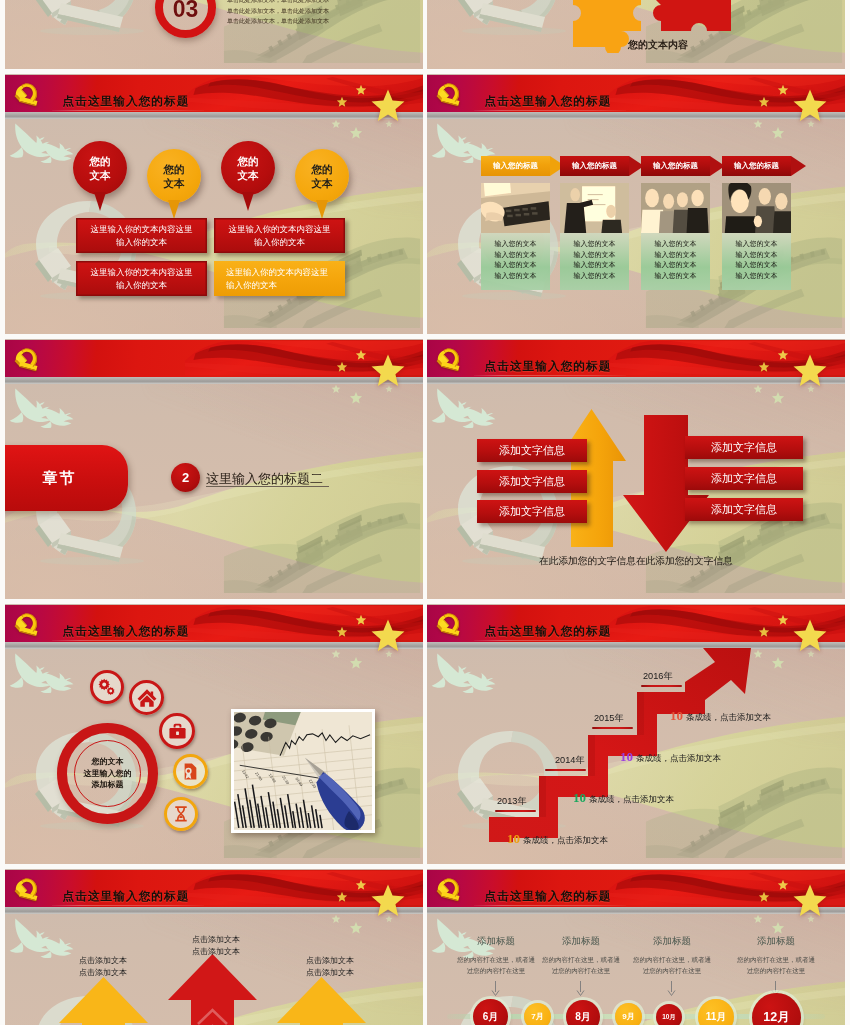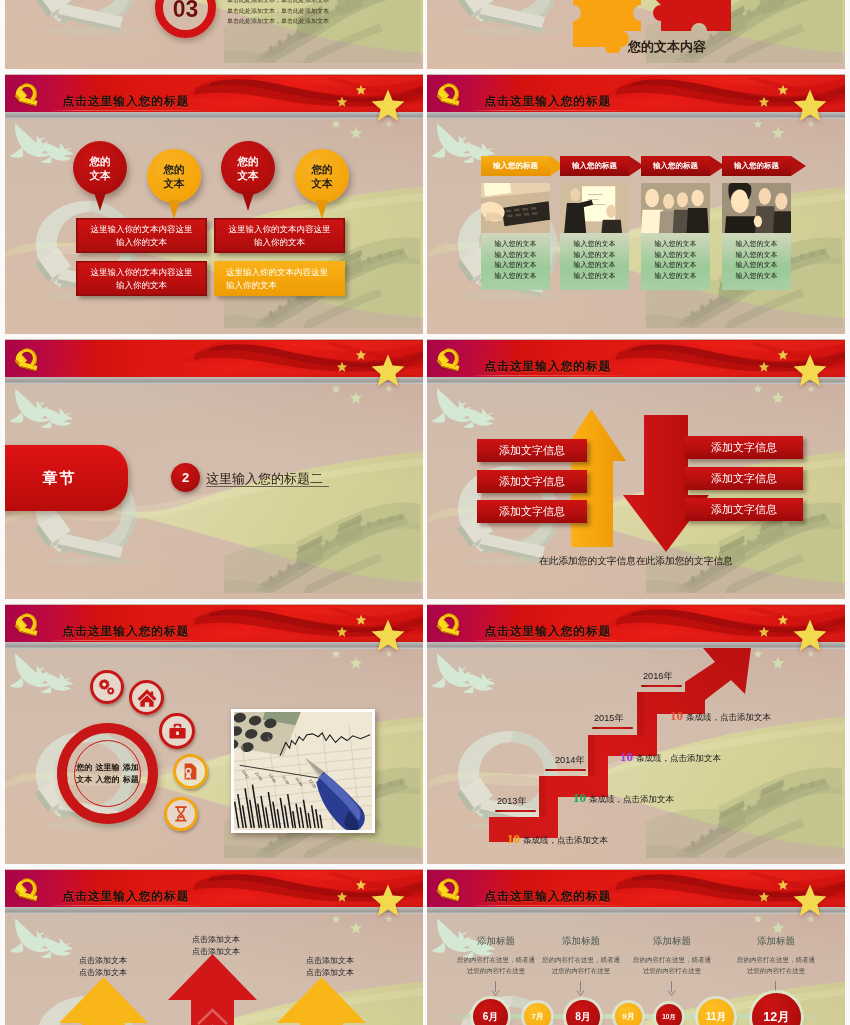--- a/index.html
+++ b/index.html
@@ -292,21 +292,21 @@
         </svg>
     <svg class="bg-sculpt" viewBox="0 0 240 200">
           <use href="#sym-sculpt"></use>
         </svg>
 
   </div>
   <svg style="position:absolute;left:140px;top:176px;width:180px;height:68px;" viewBox="0 0 180 68">
     <path d="M6 0 h26 a8 8 0 0 1 16 0 h26 v20 a8 8 0 0 0 0 16 v10 h-20 a8 8 0 0 1 0 16 a8 8 0 0 1 -16 0 h-32 v-26 a8 8 0 0 0 0 -16 z" fill="#f9a313"></path>
     <path d="M74 0 h26 a8 8 0 0 1 16 0 h48 v46 h-24 a8 8 0 0 0 -16 0 h-30 v-10 a8 8 0 0 1 0 -16 z" fill="#d01512"></path>
   </svg>
-  <div style="position:absolute;left:201px;top:229px;font-size:13px;font-weight:bold;color:#2a2018;">您的文本内容</div>
+  <div style="position:absolute;left:201px;top:229px;font-size:10px;font-weight:bold;color:#2a2018;">您的文本内容</div>
 </div>
 <div class="slide" style="left:5px;top:74px;">
   <div class="bg">
     <div class="bg-base"></div>
     <svg class="bg-swoosh" viewBox="0 0 418 260" preserveAspectRatio="none">
       <defs>
         <linearGradient id="swg" x1="0" y1="0" x2="1" y2="0.15">
           <stop offset="0" stop-color="#dfe3a4" stop-opacity=".10"></stop>
           <stop offset=".20" stop-color="#e0e5a8" stop-opacity=".46"></stop>
           <stop offset=".48" stop-color="#e0e4a5" stop-opacity=".70"></stop>
@@ -848,21 +848,21 @@
   <svg style="position:absolute;left:364px;top:13px;width:38px;height:38px;fill:#f3d94e;filter:drop-shadow(0 1px 2px rgba(130,24,8,.45))" viewBox="0 0 24 24">
         <use href="#sym-star"></use>
       </svg>
   <svg style="position:absolute;left:350px;top:10px;width:12px;height:12px;fill:#eec949" viewBox="0 0 24 24">
         <use href="#sym-star"></use>
       </svg>
   <svg style="position:absolute;left:331px;top:22px;width:12px;height:12px;fill:#e8be3f" viewBox="0 0 24 24">
         <use href="#sym-star"></use>
       </svg>
   <div class="ring" style="left:52px;top:119px;width:101px;height:101px;border:10px solid #c81616;box-sizing:border-box;box-shadow:2px 3px 6px rgba(70,40,28,.3);"></div>
-  <div style="position:absolute;left:69px;top:136px;width:67px;height:67px;box-sizing:border-box;border-radius:50%;border:1.6px solid #c81616;display:flex;align-items:center;justify-content:center;font-size:8px;font-weight:bold;line-height:1.42;color:#1d160f;text-align:center;">
+  <div style="position:absolute;left:69px;top:136px;width:67px;height:67px;box-sizing:border-box;border-radius:50%;border:1.6px solid #c81616;display:flex;flex-direction:column;align-items:center;justify-content:center;font-size:8px;font-weight:bold;line-height:1.42;color:#1d160f;text-align:center;">
     <div>您的文本</div>
     <div>这里输入您的</div>
     <div>添加标题</div>
   </div>
   <div class="icobtn" style="left:85px;top:66px;width:34px;height:34px;box-sizing:border-box;border:3.5px solid #c81616;background:rgba(246,238,230,.55);">
     <svg viewBox="0 0 28 28" style="width:21px;height:21px;fill:#c81616">
       <path d="M9.60 2.30 L11.13 4.20 L13.40 3.32 L13.77 5.73 L16.18 6.10 L15.30 8.37 L17.20 9.90 L15.30 11.43 L16.18 13.70 L13.77 14.07 L13.40 16.48 L11.13 15.60 L9.60 17.50 L8.07 15.60 L5.80 16.48 L5.43 14.07 L3.02 13.70 L3.90 11.43 L2.00 9.90 L3.90 8.37 L3.02 6.10 L5.43 5.73 L5.80 3.32 L8.07 4.20 Z"></path>
       <circle cx="9.6" cy="9.9" r="2.6" fill="#ece2d6"></circle>
       <path d="M18.30 13.20 L19.57 14.70 L21.47 14.23 L21.62 16.19 L23.44 16.93 L22.40 18.60 L23.44 20.27 L21.62 21.01 L21.47 22.97 L19.57 22.50 L18.30 24.00 L17.03 22.50 L15.13 22.97 L14.98 21.01 L13.16 20.27 L14.20 18.60 L13.16 16.93 L14.98 16.19 L15.13 14.23 L17.03 14.70 Z"></path>
       <circle cx="18.3" cy="18.6" r="1.9" fill="#ece2d6"></circle>

